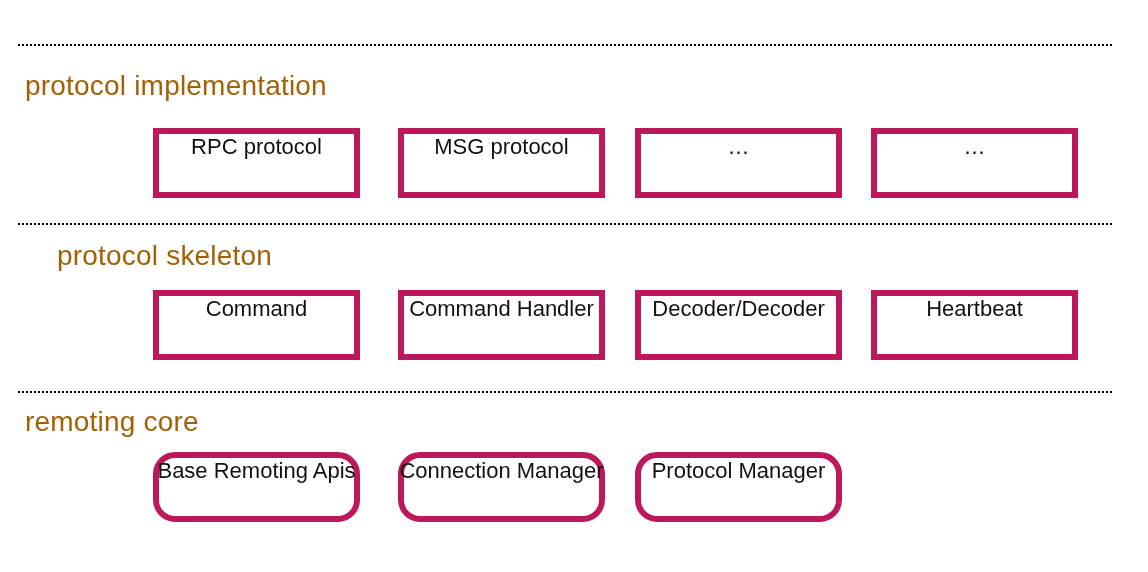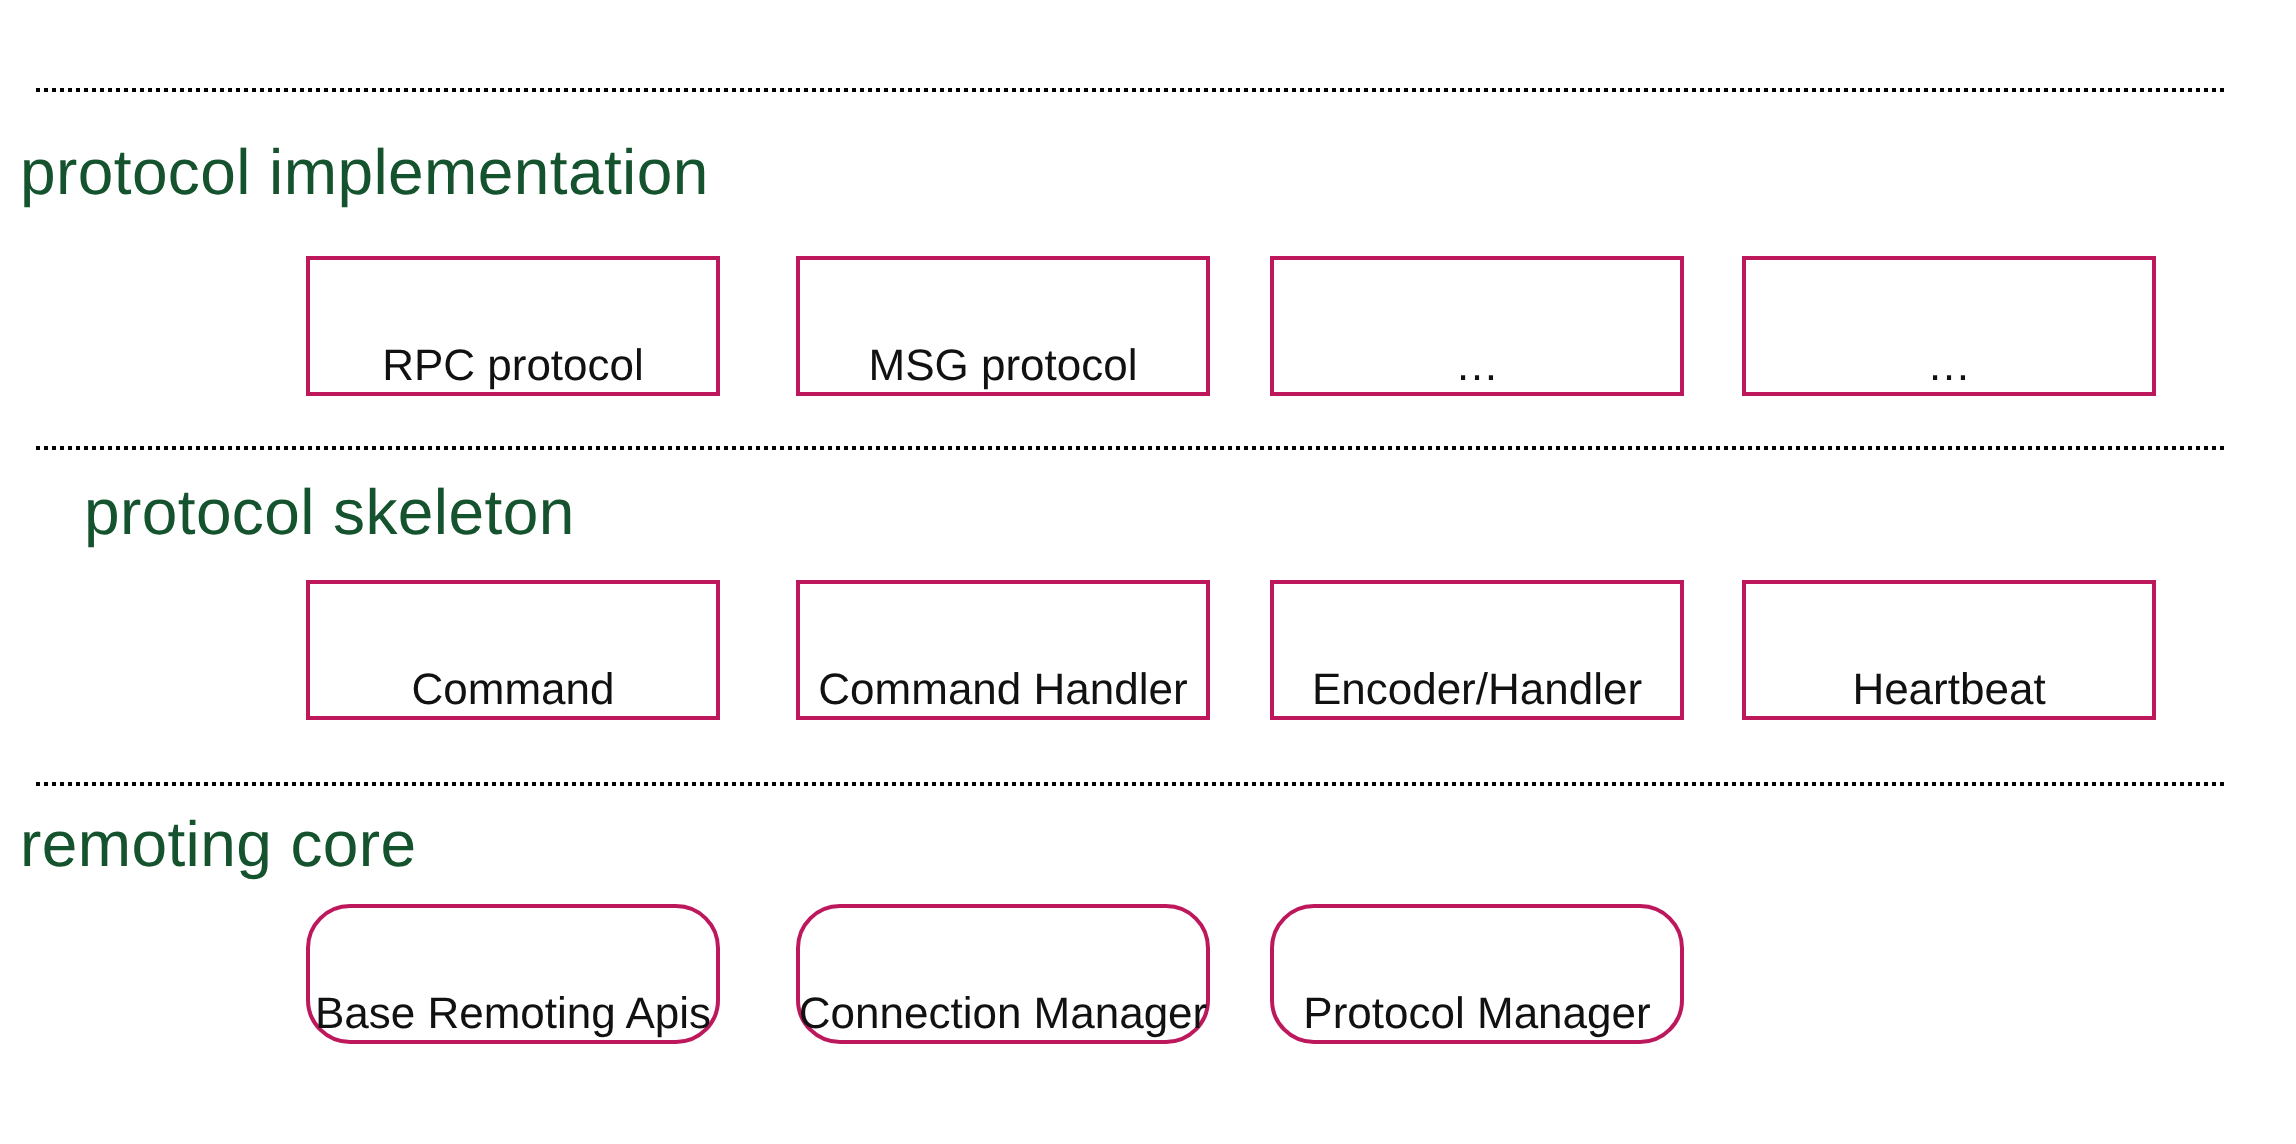--- a/index.html
+++ b/index.html
@@ -20,40 +20,40 @@
     width: 1094px;
     height: 0;
     border-top: 2px dotted #000000;
   }
   .dotline.l1 { top: 44px; }
   .dotline.l2 { top: 223px; }
   .dotline.l3 { top: 391px; }
 
   .layer-title {
     position: absolute;
-    left: 10px;
-    font-size: 32px;
+    left: 25px;
+    font-size: 28px;
     line-height: 36px;
     font-weight: 400;
-    color: #14532d;
+    color: #a16207;
     letter-spacing: 0.2px;
     white-space: nowrap;
   }
   .layer-title.t1 { top: 68px; }
   .layer-title.t2 { top: 238px; margin-left: 32px; }
   .layer-title.t3 { top: 404px; }
 
   .box {
     position: absolute;
     width: 207px;
     height: 70px;
-    border: 2px solid #be185d;
+    border: 6px solid #be185d;
     background: #ffffff;
     display: flex;
-    align-items: flex-end;
+    align-items: flex-start;
     justify-content: center;
     font-size: 22px;
     color: #111111;
     white-space: nowrap;
   }
   .box.c1 { left: 153px; }
   .box.c2 { left: 398px; }
   .box.c3 { left: 635px; }
   .box.c4 { left: 871px; }
   .box.r1 { top: 128px; }
@@ -82,21 +82,21 @@
 
   <div class="dotline l2"></div>
   <div class="layer-title t2">protocol skeleton</div>
   <div class="box r2 c1">
     <span>Command</span>
   </div>
   <div class="box r2 c2">
     <span>Command Handler</span>
   </div>
   <div class="box r2 c3">
-    <span>Encoder/Handler</span>
+    <span>Decoder/Decoder</span>
   </div>
   <div class="box r2 c4">
     <span>Heartbeat</span>
   </div>
 
   <div class="dotline l3"></div>
   <div class="layer-title t3">remoting core</div>
   <div class="box r3 c1">
     <span>Base Remoting Apis</span>
   </div>

